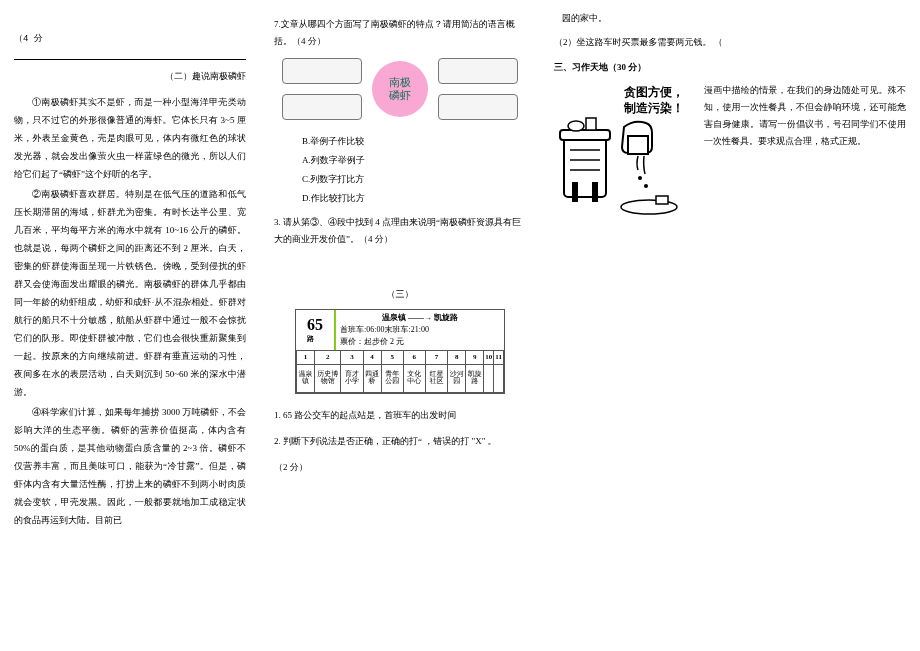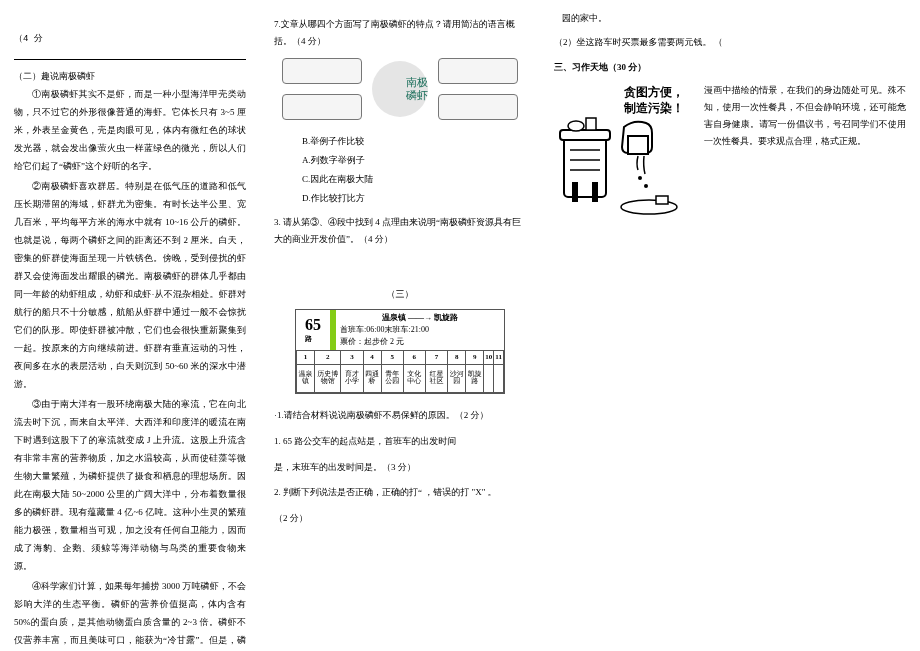--- a/index.html
+++ b/index.html
@@ -4,34 +4,34 @@
 <style>
   * { margin: 0; padding: 0; box-sizing: border-box; }
   body { background: #fff; font-family: "SimSun", "宋体", serif; font-size: 9px; color: #000; width: 920px; height: 651px; overflow: hidden; }
   .page { display: flex; height: 100%; }
   .col { padding: 10px 14px; position: relative; }
   .col1 { width: 260px; }
   .col2 { width: 280px; }
   .col3 { width: 380px; }
   .score-top { margin: 22px 0 14px 0; font-family: Liberation Mono, monospace; }
   .hr-line { border: 0; border-top: 1px solid #000; margin: 4px 0 10px 0; }
-  .title2 { text-align: left; margin-bottom: 2px; }
+  .title2 { text-align: right; margin-bottom: 10px; }
   .para { line-height: 2.0; text-indent: 2em; text-align: justify; }
   .para + .para { margin-top: 2px; }
   .topline { line-height: 1.9; margin-bottom: 6px; text-align: justify; }
   .diagram { display: flex; align-items: center; justify-content: center; gap: 10px; margin: 8px 0 12px 0; }
   .box-col { display: flex; flex-direction: column; gap: 10px; }
   .slot { width: 80px; height: 26px; border: 1px solid #777; border-radius: 4px; background: #f5f5f5; }
-  .oval { width: 56px; height: 56px; border-radius: 50%; background: #e5e5e5; display: flex; align-items: center; justify-content: flex-end; font-size: 11px; color: #1a6e5a; writing-mode: horizontal-tb; text-align: center; line-height: 1.2; }
+  .oval { width: 56px; height: 56px; border-radius: 50%; background: #f9a8d4; display: flex; align-items: center; justify-content: center; font-size: 11px; color: #1a6e5a; writing-mode: horizontal-tb; text-align: center; line-height: 1.2; }
   .q { margin: 6px 0 4px 0; line-height: 1.9; }
   .opts { margin-left: 28px; line-height: 2.1; }
   .sec3title { text-align: center; margin: 40px 0 8px 0; }
   .table-wrap { border: 1px solid #555; width: 210px; margin: 0 auto 12px auto; font-size: 8px; }
   .table-head { display: flex; }
-  .route-no { width: 40px; font-size: 16px; font-weight: bold; display: flex; align-items: center; justify-content: center; border-right: 6px solid #84cc16; }
+  .route-no { width: 40px; font-size: 16px; font-weight: bold; display: flex; align-items: center; justify-content: center; border-right: 2px solid #84cc16; }
   .route-info { flex: 1; padding: 2px 4px; line-height: 1.5; }
   .route-arrow { text-align: center; font-weight: bold; }
   .stops-table { width: 100%; border-collapse: collapse; }
   .stops-table td { border: 1px solid #555; text-align: center; padding: 1px; height: 14px; font-size: 7px; line-height: 1.1; }
   .stops-table .num-row td { font-weight: bold; }
   .stops-table .name-row td { height: 28px; vertical-align: middle; }
   .q3 { line-height: 2.2; margin: 6px 0; }
   .col3-top { line-height: 1.9; padding-left: 8px; }
   .sec-heading { font-weight: bold; margin: 8px 0; }
   .wrap-row { display: flex; gap: 10px; margin-top: 6px; }
@@ -44,21 +44,20 @@
 <body>
 
 <div class="page">
 
   <div class="col col1">
     <div class="score-top">（4 分</div>
     <hr class="hr-line">
     <div class="title2">（二）趣说南极磷虾</div>
     <div class="para">①南极磷虾其实不是虾，而是一种小型海洋甲壳类动物，只不过它的外形很像普通的海虾。它体长只有 3~5 厘米，外表呈金黄色，壳是肉眼可见，体内有微红色的球状发光器，就会发出像萤火虫一样蓝绿色的微光，所以人们给它们起了“磷虾”这个好听的名字。</div>
     <div class="para">②南极磷虾喜欢群居。特别是在低气压的道路和低气压长期滞留的海域，虾群尤为密集。有时长达半公里、宽几百米，平均每平方米的海水中就有 10~16 公斤的磷虾。也就是说，每两个磷虾之间的距离还不到 2 厘米。白天，密集的虾群使海面呈现一片铁锈色。傍晚，受到侵扰的虾群又会使海面发出耀眼的磷光。南极磷虾的群体几乎都由同一年龄的幼虾组成，幼虾和成虾·从不混杂相处。虾群对航行的船只不十分敏感，航船从虾群中通过一般不会惊扰它们的队形。即使虾群被冲散，它们也会很快重新聚集到一起。按原来的方向继续前进。虾群有垂直运动的习性，夜间多在水的表层活动，白天则沉到 50~60 米的深水中潜游。</div>
-    <div class="para">③由于南大洋有一股环绕南极大陆的寒流，它在向北流去时下沉，而来自太平洋、大西洋和印度洋的暖流在南下时遇到这股下了的寒流就变成 J 上升流。这股上升流含有非常丰富的营养物质，加之水温较高，从而使硅藻等微生物大量繁殖，为磷虾提供了摄食和栖息的理想场所。因此在南极大陆 50~2000 公里的广阔大洋中，分布着数量很多的磷虾群。现有蕴藏量 4 亿~6 亿吨。这种小生灵的繁殖能力极强，数量相当可观，加之没有任何自卫能力，因而成了海豹、企鹅、须鲸等海洋动物与鸟类的重要食物来源。</div>
     <div class="para">④科学家们计算，如果每年捕捞 3000 万吨磷虾，不会影响大洋的生态平衡。磷虾的营养价值挺高，体内含有 50%的蛋白质，是其他动物蛋白质含量的 2~3 倍。磷虾不仅营养丰富，而且美味可口，能获为“冷甘露”。但是，磷虾体内含有大量活性酶，打捞上来的磷虾不到两小时肉质就会变软，甲壳发黑。因此，一般都要就地加工成稳定状的食品再运到大陆。目前已</div>
   </div>
 
   <div class="col col2">
     <div class="q">7.文章从哪四个方面写了南极磷虾的特点？请用简洁的语言概括。（4 分）</div>
 
     <div class="diagram">
       <div class="box-col">
         <div class="slot"></div>
         <div class="slot"></div>
@@ -69,21 +68,21 @@
         </div>
       <div class="box-col">
         <div class="slot"></div>
         <div class="slot"></div>
       </div>
     </div>
 
     <div class="opts">
       <div>B.举例子作比较</div>
       <div>A.列数字举例子</div>
-      <div>C.因此在南极大陆</div>
+      <div>C.列数字打比方</div>
       <div>D.作比较打比方</div>
     </div>
 
     <div class="q">3. 请从第③、④段中找到 4 点理由来说明“南极磷虾资源具有巨大的商业开发价值”。（4 分）</div>
 
     <div class="sec3title">（三）</div>
 
     <div class="table-wrap">
       <div class="table-head">
         <div class="route-no">
@@ -126,23 +125,21 @@
           <td>红星社区</td>
           <td>沙河园</td>
           <td>凯旋路</td>
           <td></td>
           <td></td>
         </tr>
       </tbody>
         </table>
     </div>
 
-    <div class="q3">·1.请结合材料说说南极磷虾不易保鲜的原因。（2 分）</div>
     <div class="q3">1. 65 路公交车的起点站是，首班车的出发时间</div>
-    <div class="q3">是，末班车的出发时间是。（3 分）</div>
     <div class="q3">2. 判断下列说法是否正确，正确的打“          ，错误的打 "X" 。</div>
     <div class="q3">（2 分）</div>
   </div>
 
   <div class="col col3">
     <div class="col3-top">园的家中。</div>
     <div class="q3">（2）坐这路车时买票最多需要两元钱。                                                 （</div>
     <div class="sec-heading">三、习作天地（30 分）</div>
 
     <div class="wrap-row">

